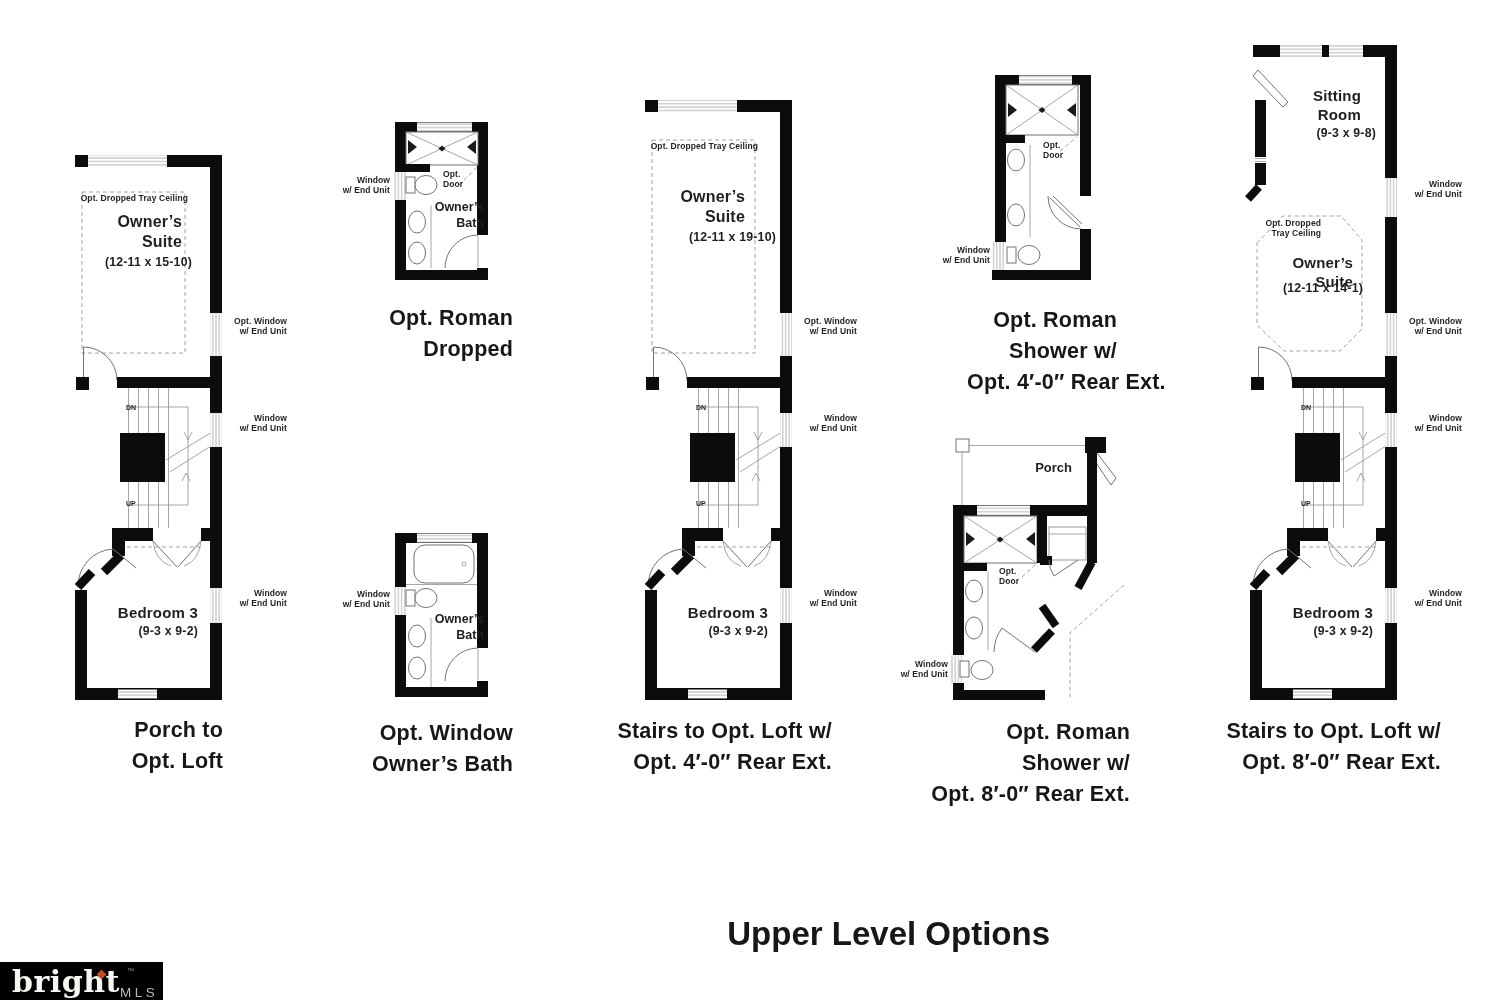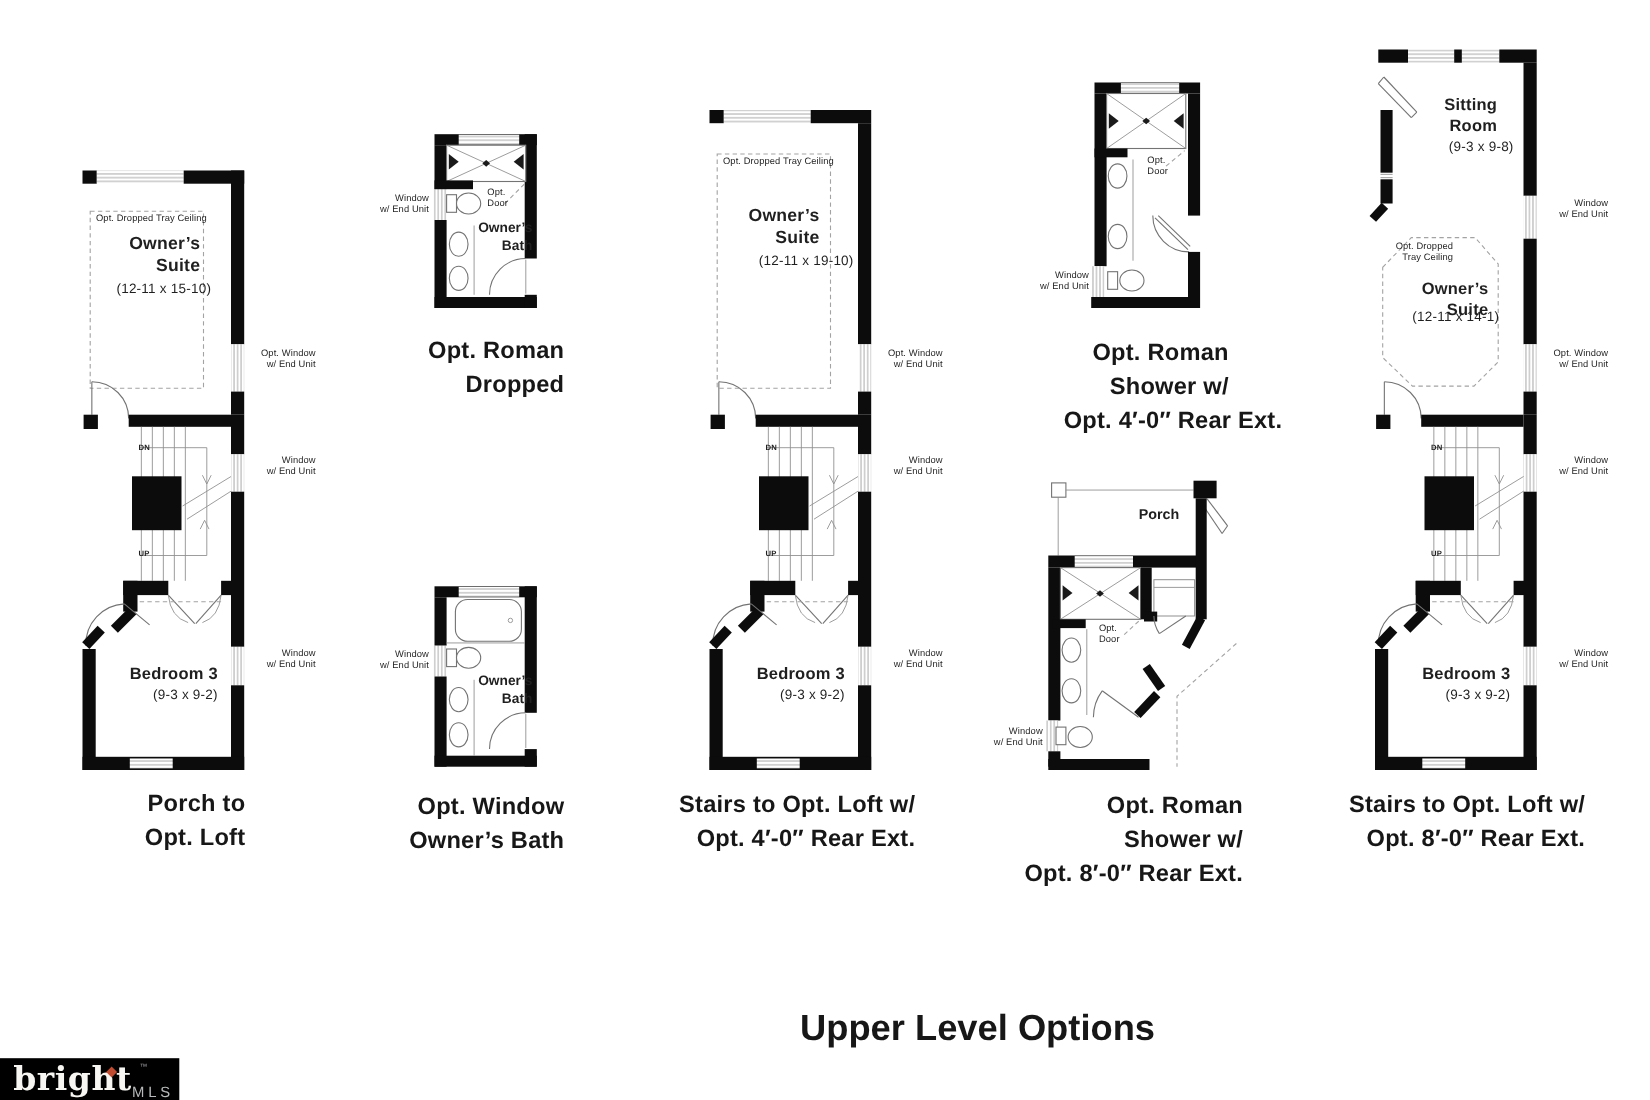--- a/index.html
+++ b/index.html
@@ -13,22 +13,22 @@
   svg .thk8{stroke:#0c0c0c;stroke-width:8;fill:none}
   svg .dsh{fill:none;stroke:#a3a3a3;stroke-width:1;stroke-dasharray:4 3}
   svg .blk{fill:#1a1a1a}
   svg .fixw{fill:#fff;stroke:#737373;stroke-width:1}
   .lbl{position:absolute;color:#1f1f1f}
   .ctr{text-align:right}
   .nowrap{white-space:nowrap}
   .lbl-room{font-size:16px;font-weight:700;line-height:1.28;letter-spacing:.2px}
   .lbl-room2{font-size:15px;font-weight:700;line-height:1.25;letter-spacing:.2px}
   .lbl-bath{font-size:12.5px;font-weight:700;line-height:1.3}
-  .lbl-dims{font-size:12.3px;font-weight:400;letter-spacing:.2px}
-  .lbl-ann{font-size:8.5px;font-weight:400;line-height:1.2;letter-spacing:.1px}
+  .lbl-dims{font-size:12.3px;font-weight:700;letter-spacing:.2px}
+  .lbl-ann{font-size:8.5px;font-weight:700;line-height:1.2;letter-spacing:.1px}
   .lbl-tiny{font-size:7px;font-weight:700}
   .caption{font-size:21.5px;font-weight:700;line-height:1.44;letter-spacing:.2px;color:#171717}
   .title{font-size:33px;font-weight:700;color:#171717}
   .logo{position:absolute;left:0;top:962px;width:163px;height:53px;background:#000000}
   .logo-brand{position:absolute;left:12px;top:2px;font-family:"DejaVu Serif",serif;
               font-size:30px;font-weight:600;color:#f7f6f2;letter-spacing:.5px}
   .logo-diamond{position:absolute;left:98px;top:9px;width:7px;height:7px;background:#bf4b31;
                 transform:rotate(45deg)}
   .logo-tm{position:absolute;left:127px;top:5px;font-size:7px;color:#97999b}
   .logo-mls{position:absolute;left:120px;top:23px;font-size:13.5px;letter-spacing:3.5px;color:#b7b9bb}

